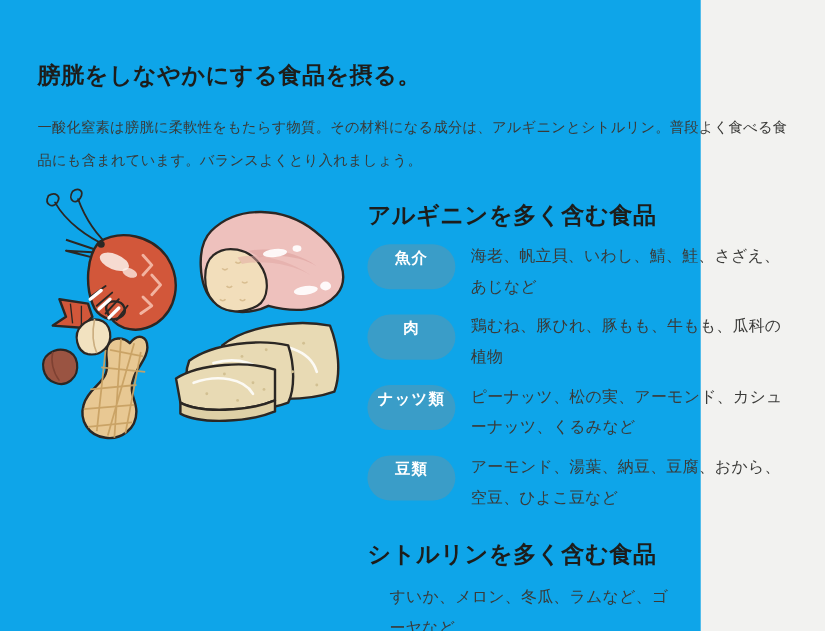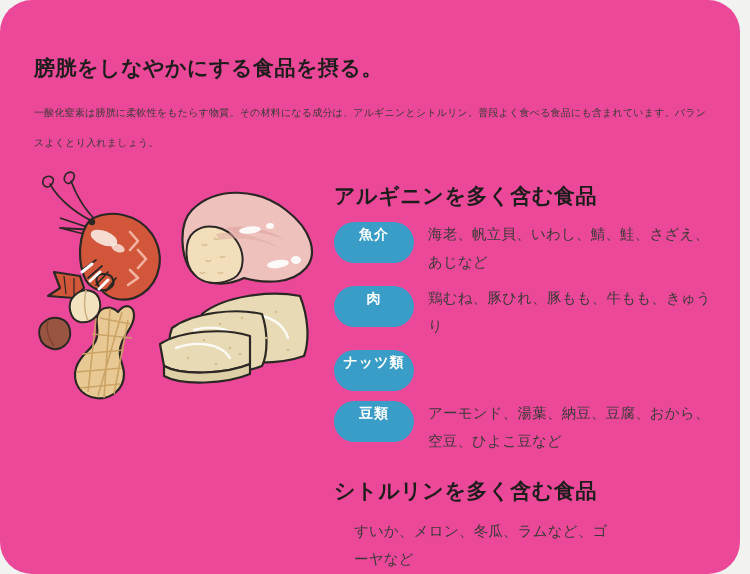--- a/index.html
+++ b/index.html
@@ -12,44 +12,43 @@
     background: #f2f2f0;
     font-family: "Liberation Sans", "DejaVu Sans", sans-serif;
     color: #231f20;
     overflow: hidden;
     position: relative;
   }
 
   .page {
     position: absolute;
     inset: 0;
-    width: 740px;
+    width: 637px;
     height: 574px;
-    background: #ec4899;
-    border-radius: 32px;
+    background: #0ea5e9;
   }
 
   
   .page-title {
     position: absolute;
     left: 34px;
     top: 40px;
     font-size: 21px;
     font-weight: bold;
     letter-spacing: 0.5px;
     color: #1d1d1b;
     white-space: nowrap;
   }
 
   .intro {
     position: absolute;
     left: 34px;
     top: 88px;
     width: 682px;
-    font-size: 10px;
+    font-size: 13px;
     line-height: 30px;
     color: #3a3a38;
     letter-spacing: 0.2px;
   }
 
   
   .illustration {
     position: absolute;
     left: 30px;
     top: 168px;
@@ -97,20 +96,21 @@
   }
   .badge.w-narrow { width: 80px; }
   .badge.w-wide   { width: 118px; }
 
   .food-items {
     font-size: 14.5px;
     line-height: 28px;
     color: #3a3a38;
     letter-spacing: 0.2px;
     margin-top: -2px;
+    font-family: Liberation Mono, monospace;
   }
   .gap-narrow { margin-left: 14px; width: 286px; }
   .gap-wide   { margin-left: 20px; width: 262px; }
 
   .section-two {
     margin-top: 22px;
   }
   .section-two .section-heading { margin-bottom: 14px; }
 </style>
 </head>
@@ -234,25 +234,26 @@
     <div>
       <h2 class="section-heading">アルギニンを多く含む食品</h2>
 
       <div class="food-row">
         <span class="badge w-narrow">魚介</span>
         <span class="food-items gap-narrow">海老、帆立貝、いわし、鯖、鮭、さざえ、あじなど</span>
       </div>
 
       <div class="food-row">
         <span class="badge w-narrow">肉</span>
-        <span class="food-items gap-narrow">鶏むね、豚ひれ、豚もも、牛もも、きゅうり</span>
+        <span class="food-items gap-narrow">鶏むね、豚ひれ、豚もも、牛もも、瓜科の植物</span>
       </div>
 
       <div class="food-row">
         <span class="badge w-narrow">ナッツ類</span>
+        <span class="food-items gap-narrow">ピーナッツ、松の実、アーモンド、カシューナッツ、くるみなど</span>
       </div>
 
       <div class="food-row">
         <span class="badge w-narrow">豆類</span>
         <span class="food-items gap-narrow">アーモンド、湯葉、納豆、豆腐、おから、空豆、ひよこ豆など</span>
       </div>
     </div>
 
     <div class="section-two">
       <h2 class="section-heading">シトルリンを多く含む食品</h2>

